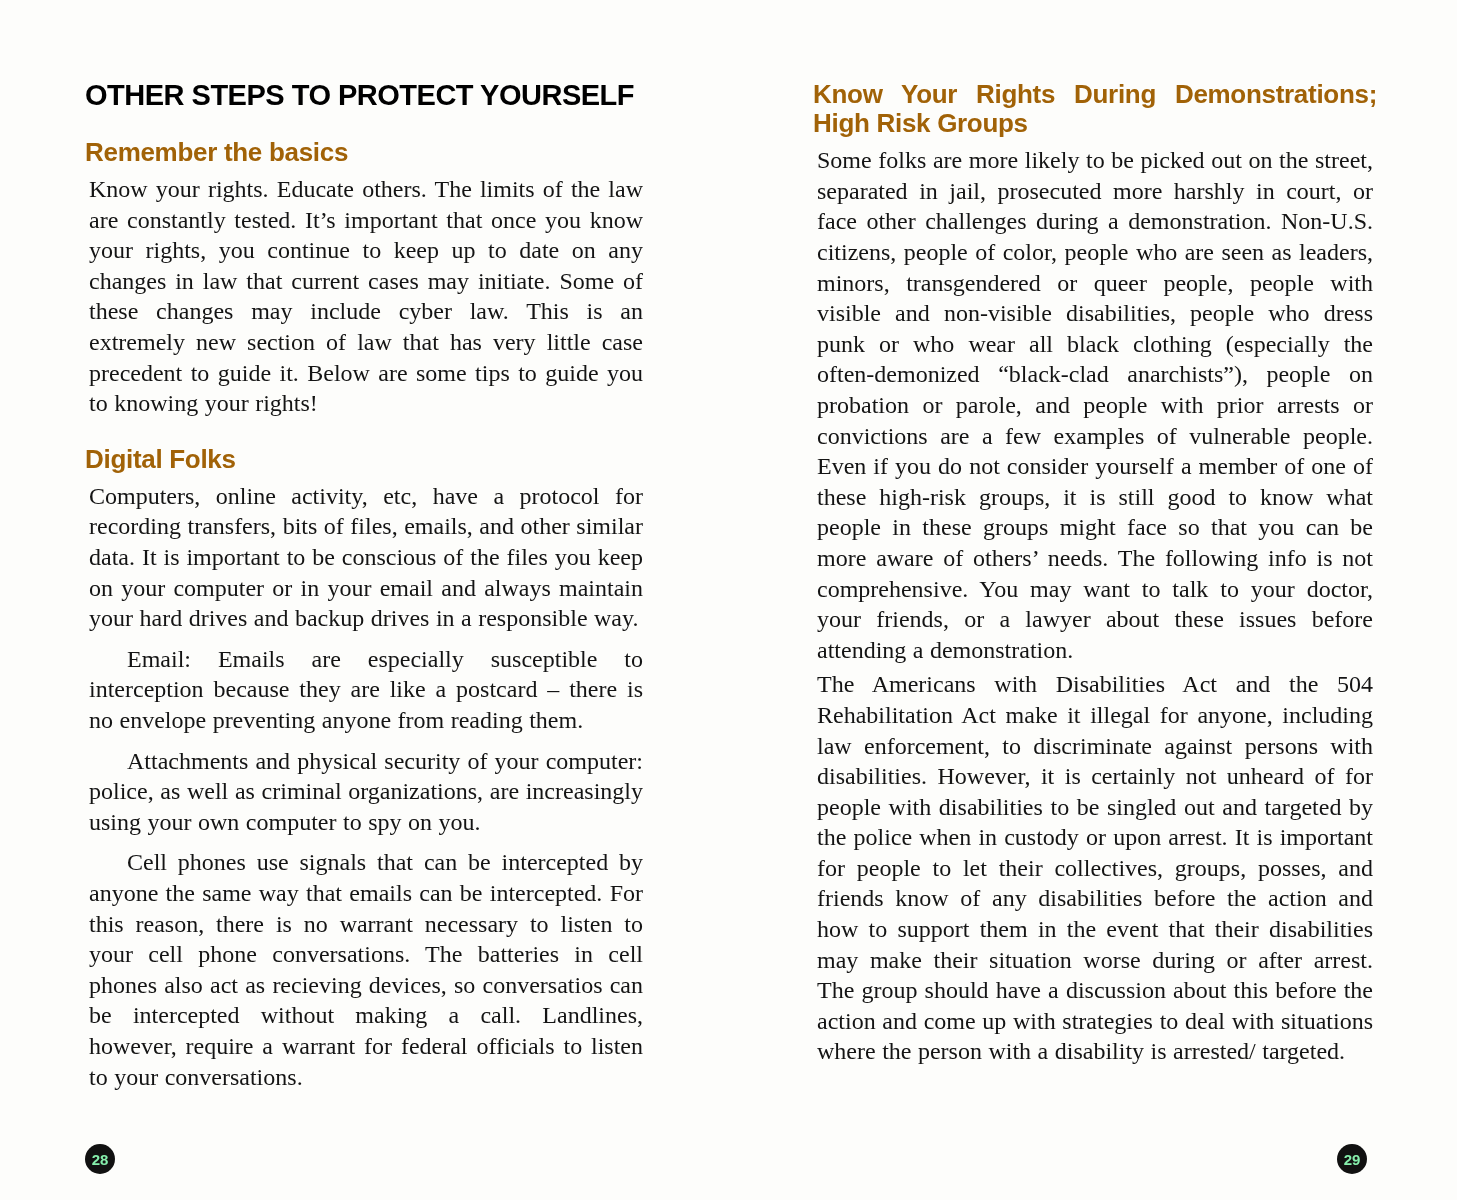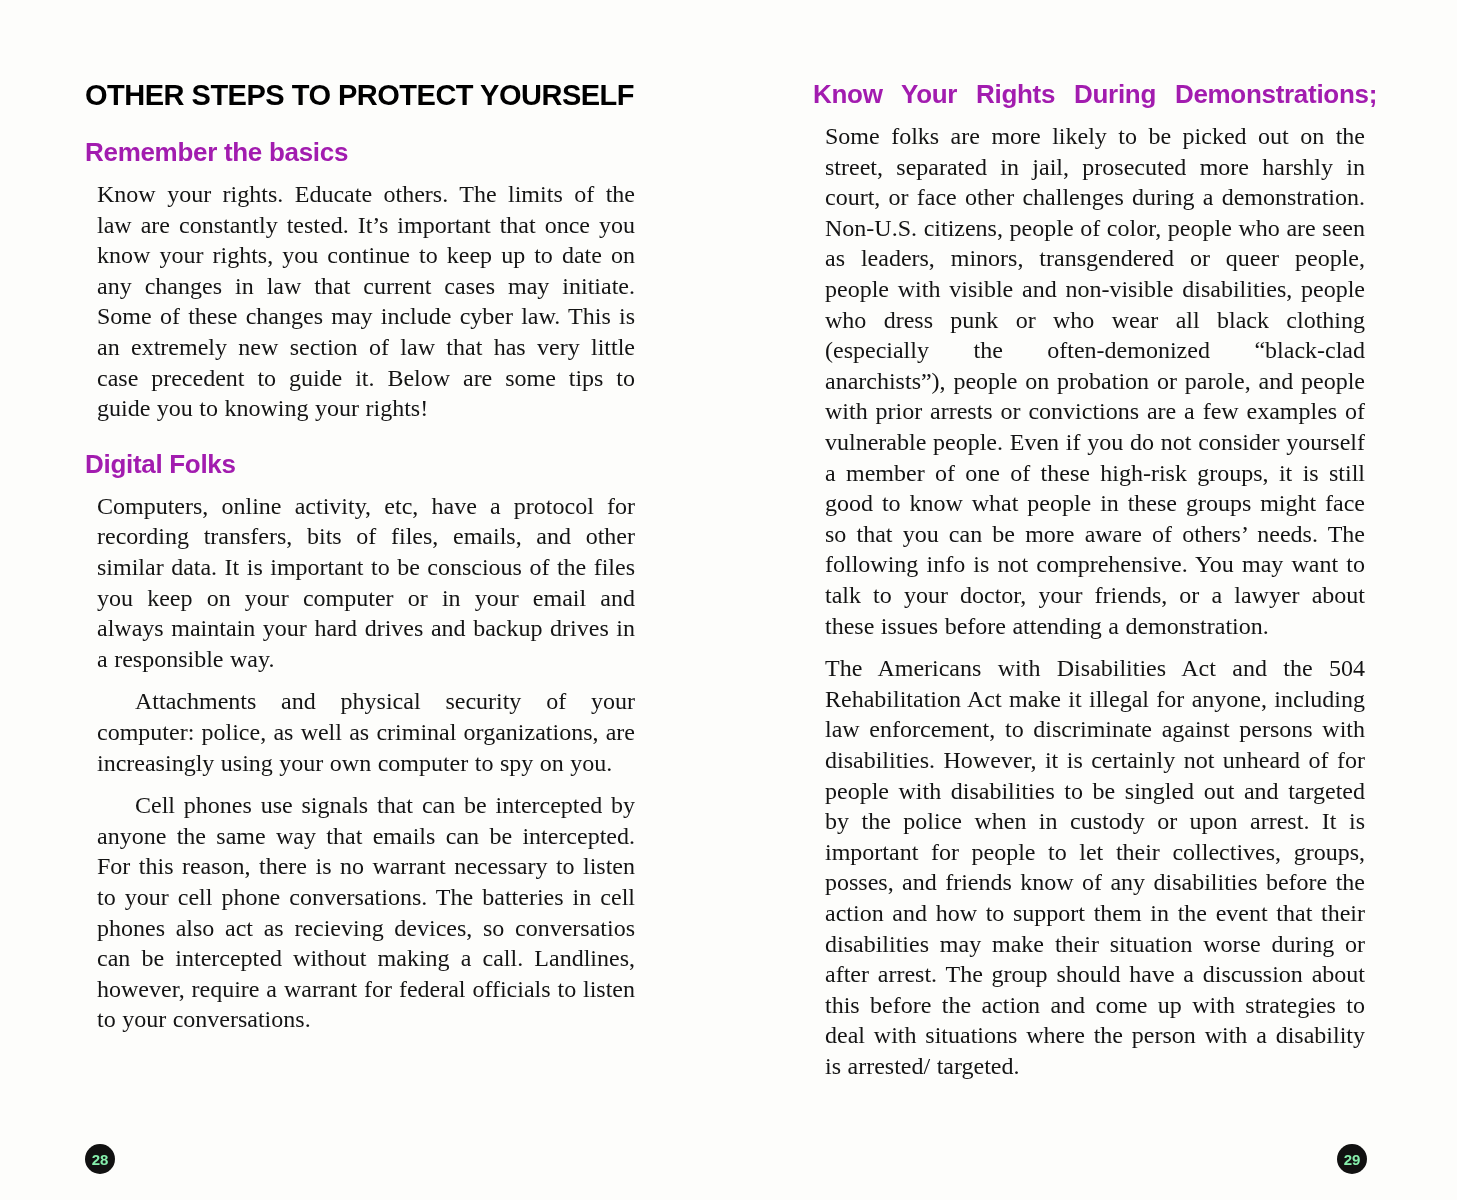--- a/index.html
+++ b/index.html
@@ -33,30 +33,30 @@
     white-space: nowrap;
     color: #000000;
   }
   .section-heading {
     margin: 26px 0 7px 0;
     font-family: "Liberation Sans", sans-serif;
     font-weight: 700;
     font-size: 26px;
     letter-spacing: -0.3px;
     line-height: 1.12;
-    color: #a21caf;
+    color: #a16207;
   }
   .section:first-child .section-heading { margin-top: 0; }
   .h-line { display: block; }
   .justify-line {
     text-align: justify;
     text-align-last: justify;
   }
   .body-text {
-    margin: 12px;
+    margin: 4px;
     font-size: 24px;
     line-height: 30.6px;
     text-align: justify;
     hyphens: auto;
     -webkit-hyphens: auto;
     word-spacing: 0.5px;
   }
   .body-text.indent {
     text-indent: 38px;
     margin-top: 10px;
@@ -89,30 +89,32 @@
     <h1 class="book-title">OTHER STEPS TO PROTECT YOURSELF</h1>
 
     <div class="section">
       <h2 class="section-heading">Remember the basics</h2>
       <p class="body-text">Know your rights. Educate others. The limits of the law are constantly tested. It’s important that once you know your rights, you continue to keep up to date on any changes in law that current cases may initiate. Some of these changes may include cyber law. This is an extremely new section of law that has very little case precedent to guide it. Below are some tips to guide you to knowing your rights!</p>
     </div>
 
     <div class="section">
       <h2 class="section-heading">Digital Folks</h2>
       <p class="body-text">Computers, online activity, etc, have a protocol for recording transfers, bits of files, emails, and other similar data. It is important to be conscious of the files you keep on your computer or in your email and always maintain your hard drives and backup drives in a responsible way.</p>
+      <p class="body-text indent">Email: Emails are especially susceptible to interception because they are like a postcard – there is no envelope preventing anyone from reading them.</p>
       <p class="body-text indent">Attachments and physical security of your computer: police, as well as criminal organizations, are increasingly using your own computer to spy on you.</p>
       <p class="body-text indent">Cell phones use signals that can be intercepted by anyone the same way that emails can be intercepted. For this reason, there is no warrant necessary to listen to your cell phone conversations. The batteries in cell phones also act as recieving devices, so conversatios can be intercepted without making a call. Landlines, however, require a warrant for federal officials to listen to your conversations.</p>
     </div>
   </div>
 
   <div class="page page-right">
 
     <div class="section">
       <h2 class="section-heading">
         <span class="h-line justify-line">Know Your Rights During Demonstrations;</span>
+        <span class="h-line">High Risk Groups</span>
       </h2>
       <p class="body-text">Some folks are more likely to be picked out on the street, separated in jail, prosecuted more harshly in court, or face other challenges during a demonstration. Non-U.S. citizens, people of color, people who are seen as leaders, minors, transgendered or queer people, people with visible and non-visible disabilities, people who dress punk or who wear all black clothing (especially the often-demonized “black-clad anarchists”), people on probation or parole, and people with prior arrests or convictions are a few examples of vulnerable people. Even if you do not consider yourself a member of one of these high-risk groups, it is still good to know what people in these groups might face so that you can be more aware of others’ needs. The following info is not comprehensive. You may want to talk to your doctor, your friends, or a lawyer about these issues before attending a demonstration.</p>
     </div>
 
     <div class="section">
       <p class="body-text">The Americans with Disabilities Act and the 504 Rehabilitation Act make it illegal for anyone, including law enforcement, to discriminate against persons with disabilities. However, it is certainly not unheard of for people with disabilities to be singled out and targeted by the police when in custody or upon arrest. It is important for people to let their collectives, groups, posses, and friends know of any disabilities before the action and how to support them in the event that their disabilities may make their situation worse during or after arrest. The group should have a discussion about this before the action and come up with strategies to deal with situations where the person with a disability is arrested/ targeted.</p>
     </div>
   </div>
 
   <div class="page-num page-num-left">28</div>

